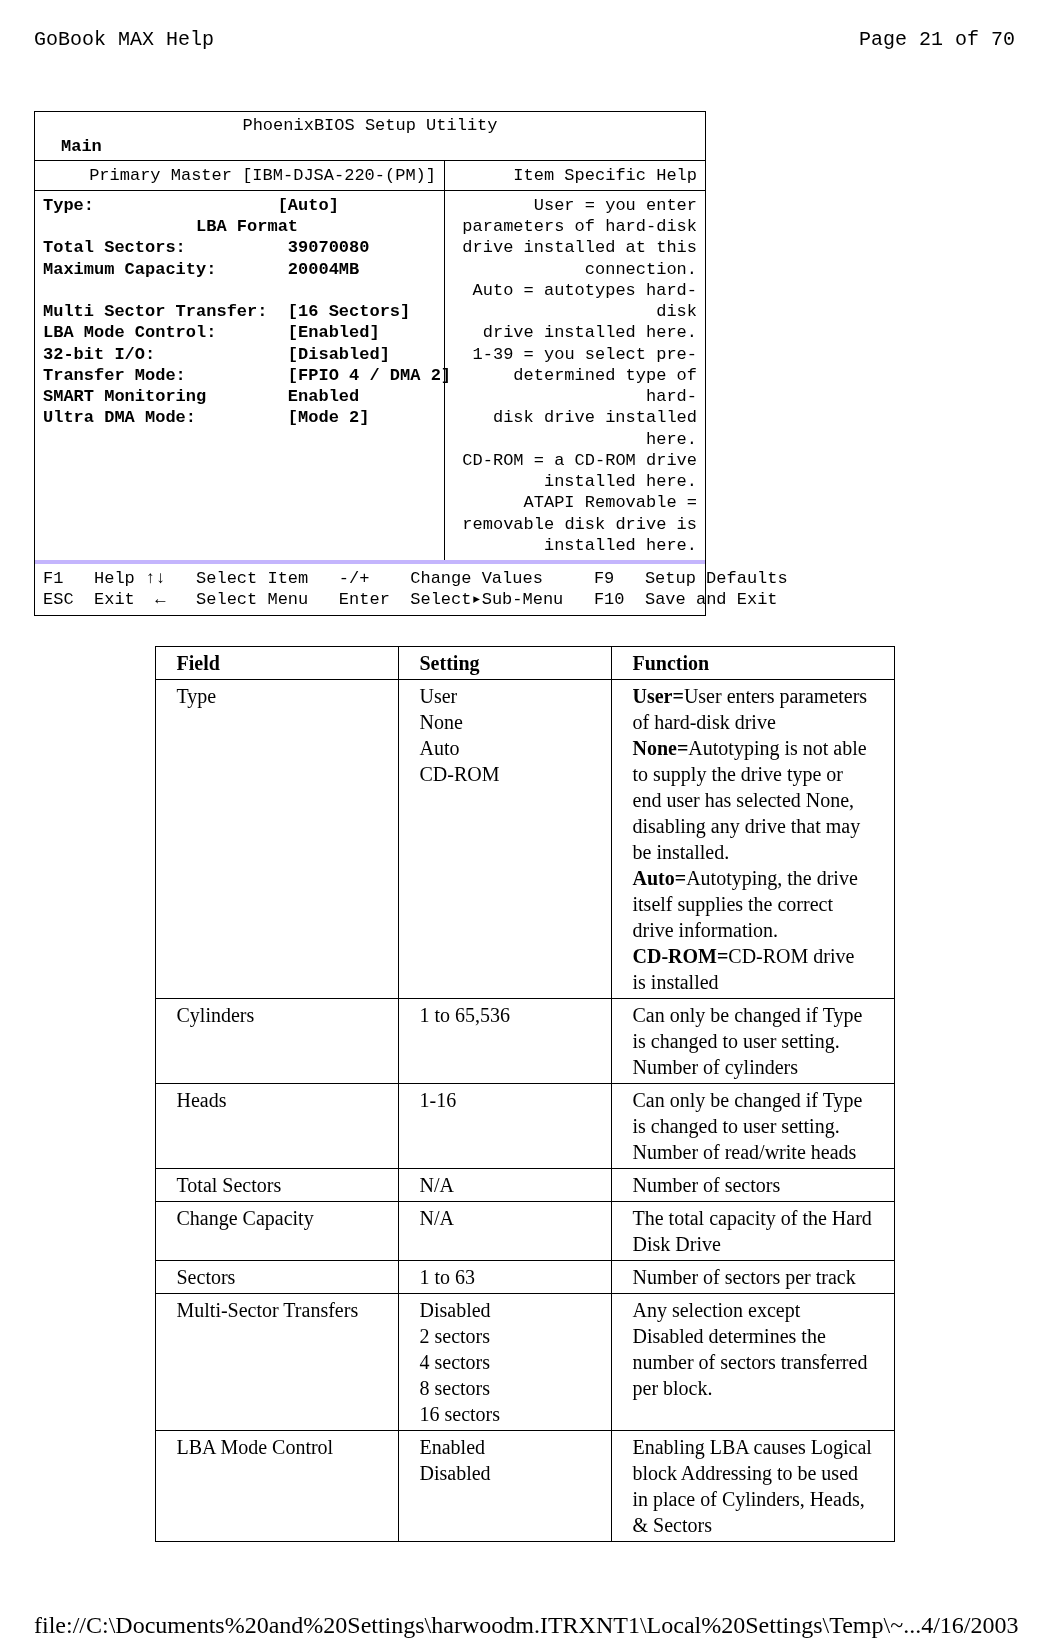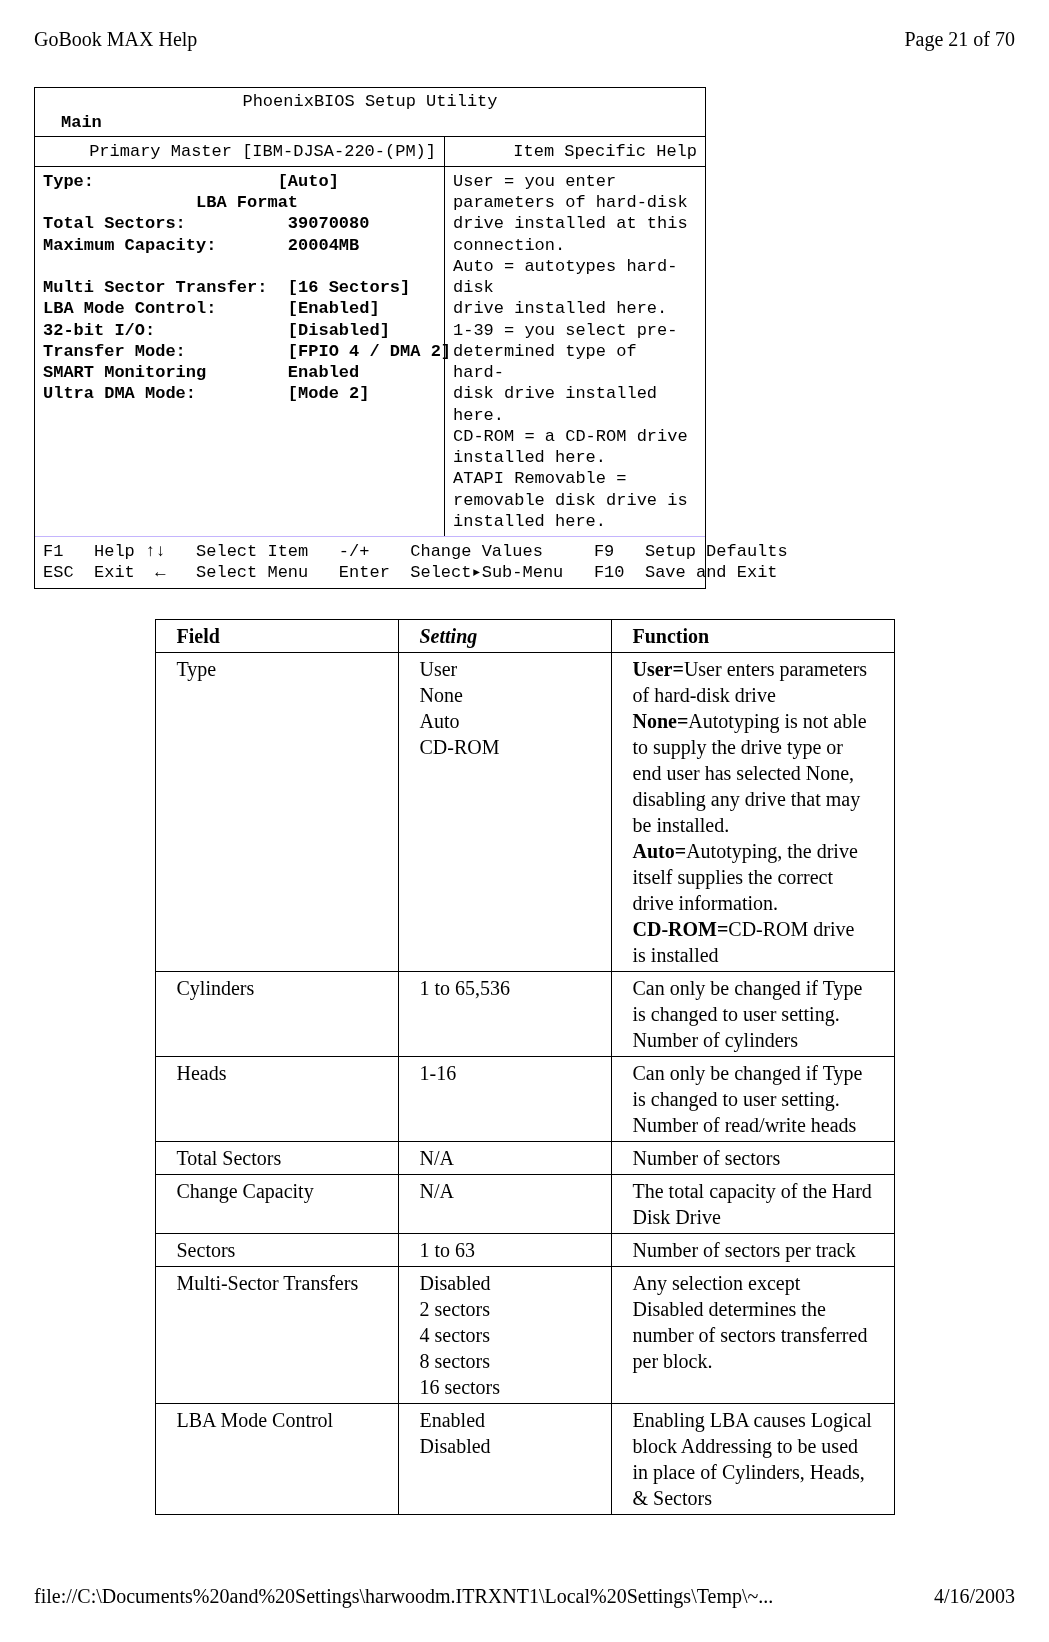--- a/index.html
+++ b/index.html
@@ -9,21 +9,22 @@
     font-size: 20px;
     color: #000;
     width: 1049px;
     box-sizing: border-box;
     background: #fff;
   }
   .page-header {
     display: flex;
     justify-content: space-between;
     font-size: 20px;
-    margin-bottom: 36px;
+    margin-bottom: 60px;
+    font-family: Liberation Mono, monospace;
   }
   .bios-box {
     border: 1px solid #000;
     margin: 10px 8px 30px 0;
     width: 670px;
     font-family: "Courier New", monospace;
     font-size: 17px;
     line-height: 1.25;
   }
   .bios-title {
@@ -47,23 +48,24 @@
   .bios-col-right {
     flex: 1;
     padding: 4px 8px;
   }
   .bios-body-left {
     white-space: pre;
     font-weight: bold;
   }
   .bios-body-right {
     white-space: pre-wrap;
+    text-align: right;
   }
   .bios-footer {
-    border-top: 1px solid #c4b5fd;
+    border-top: 4px solid #c4b5fd;
     padding: 4px 8px;
     white-space: pre;
   }
   .wide-center {
     text-align: right;
   }
   table.fields {
     border-collapse: collapse;
     margin: 0 auto;
     width: 740px;
@@ -73,25 +75,25 @@
     border: 1px solid #000;
     padding: 3px 21px;
     text-align: left;
     vertical-align: top;
     line-height: 1.3;
   }
   table.fields th {
     font-weight: bold;
   }
   .col-field { width: 200px; }
-  .col-setting { width: 170px; font-style: italic; }
+  .col-setting { width: 170px; }
   .page-footer {
     display: flex;
     justify-content: space-between;
-    font-size: 20px;
+    font-size: 24px;
     margin-top: 70px;
     align-items: flex-end;
   }
   .b { font-weight: bold; }
 </style>
 </head>
 <body>
 
 <div class="page-header">
   <span>GoBook MAX Help</span>

